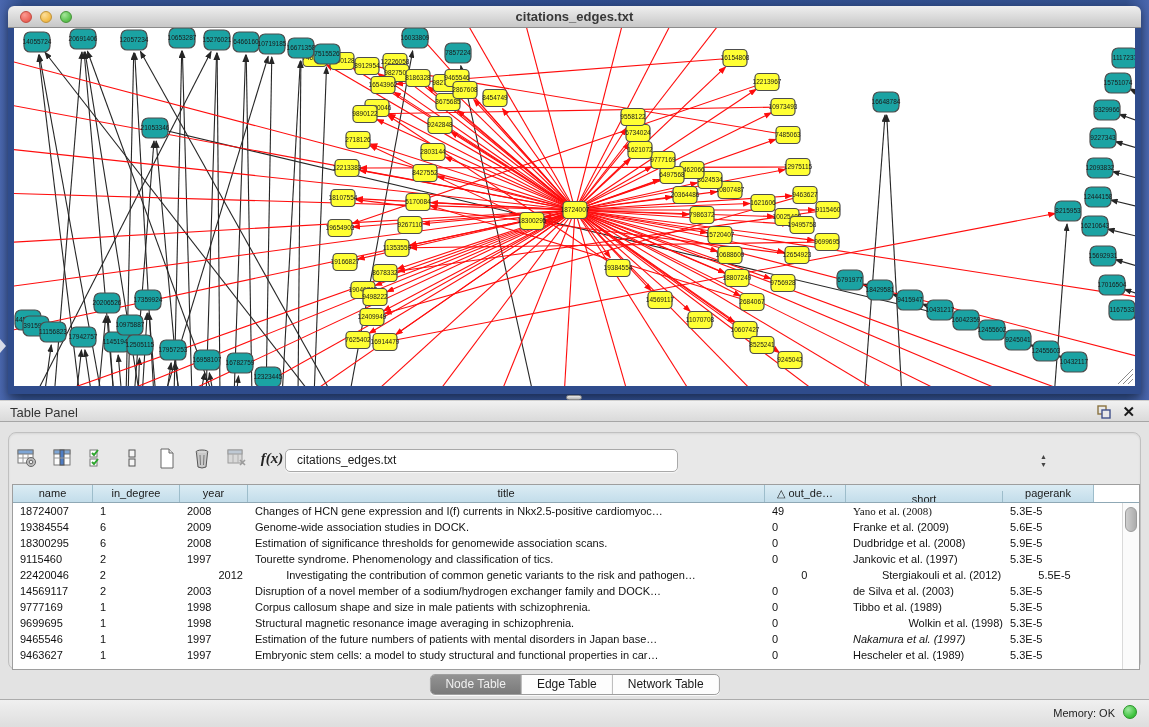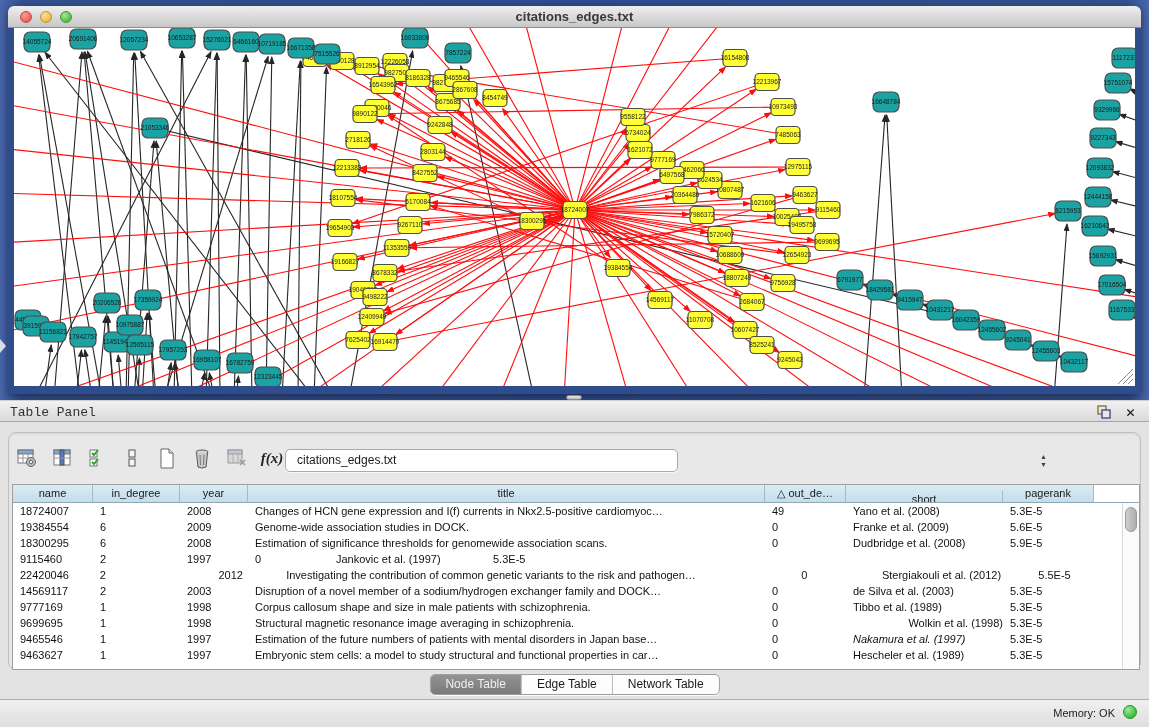--- a/index.html
+++ b/index.html
@@ -17,21 +17,21 @@
   .light.green { background:radial-gradient(circle at 35% 30%, #A5E69A,#61C554 60%,#4DA43C); border:1px solid #449338; }
   .win-title { position:absolute; left:0; right:0; top:3px; text-align:center; font-size:13px; font-weight:bold; color:#383838; }
   .graph-canvas { position:absolute; left:6px; top:22px; width:1121px; height:358px; background:#fff; }
   .splitter-handle { position:absolute; left:566px; top:395px; width:16px; height:5px; border-radius:3px;
     background:linear-gradient(#E8E8E8,#B8B8B8); border:1px solid #8A8A8A; }
   .collapse-arrow { position:absolute; left:0px; top:339px; width:0; height:0;
     border-top:7px solid transparent; border-bottom:7px solid transparent; border-left:6px solid #D8DCE8; }
 
   .table-panel { position:absolute; left:0; top:400px; width:1149px; height:327px; background:#E3E3E3; }
   .tp-header { position:absolute; left:0; top:0; width:100%; height:22px;
-    background:linear-gradient(#F1F1F1,#DADADA); border-bottom:1px solid #A6A6A6; border-top:1px solid #CFCFCF;font-family:Liberation Mono, monospace; }
+    background:linear-gradient(#F1F1F1,#DADADA); border-bottom:1px solid #A6A6A6; border-top:1px solid #CFCFCF; }
   .tp-title { position:absolute; left:10px; top:4px; font-size:13px; color:#333; }
   .tp-float { position:absolute; right:38px; top:4px; width:14px; height:14px; cursor:pointer; }
   .tp-close { position:absolute; right:14px; top:2px; font-size:15px; font-weight:bold; color:#1A1A1A; cursor:pointer; }
   .tp-inner { position:absolute; left:8px; top:32px; width:1133px; height:238px;
     border:1px solid #C0C0C0; border-radius:8px; background:#E8E8E8; box-shadow:inset 0 1px 2px rgba(0,0,0,.08); }
 
   .toolbar { position:absolute; left:16px; top:44px; height:28px; display:flex; align-items:center; gap:13px; }
   .tbtn { width:22px; height:22px; display:flex; align-items:center; justify-content:center; cursor:pointer; }
   .fx { font-family:"Liberation Serif", serif; font-style:italic; font-weight:bold; font-size:15px; color:#222; }
   .combo { position:absolute; left:285px; top:49px; width:393px; height:23px; background:#fff;
@@ -804,21 +804,21 @@
         <div class="th" style="width: 91px;">pagerank</div>
         <div class="th th-filler"></div>
       </div>
     <div class="tbody">
         <div class="tr">
           <div class="td" style="width: 80px;">18724007</div>
           <div class="td" style="width: 87px;">1</div>
           <div class="td" style="width: 68px;">2008</div>
           <div class="td" style="width: 517px;">Changes of HCN gene expression and I(f) currents in Nkx2.5-positive cardiomyoc…</div>
           <div class="td" style="width: 81px;">49</div>
-          <div class="td" style="width: 157px;">Yano et al. (2008)</div>
+          <div class="td" style="width: 157px; font-family: Liberation Serif, serif;">Yano et al. (2008)</div>
           <div class="td" style="width: 91px;">5.3E-5</div>
         </div>
         <div class="tr">
           <div class="td" style="width: 80px;">19384554</div>
           <div class="td" style="width: 87px;">6</div>
           <div class="td" style="width: 68px;">2009</div>
           <div class="td" style="width: 517px;">Genome-wide association studies in DOCK.</div>
           <div class="td" style="width: 81px;">0</div>
           <div class="td" style="width: 157px;">Franke et al. (2009)</div>
           <div class="td" style="width: 91px;">5.6E-5</div>
@@ -829,20 +829,21 @@
           <div class="td" style="width: 68px;">2008</div>
           <div class="td" style="width: 517px;">Estimation of significance thresholds for genomewide association scans.</div>
           <div class="td" style="width: 81px;">0</div>
           <div class="td" style="width: 157px;">Dudbridge et al. (2008)</div>
           <div class="td" style="width: 91px;">5.9E-5</div>
         </div>
         <div class="tr">
           <div class="td" style="width: 80px;">9115460</div>
           <div class="td" style="width: 87px;">2</div>
           <div class="td" style="width: 68px;">1997</div>
+          <div class="td" style="width: 517px;">Tourette syndrome. Phenomenology and classification of tics.</div>
           <div class="td" style="width: 81px;">0</div>
           <div class="td" style="width: 157px;">Jankovic et al. (1997)</div>
           <div class="td" style="width: 91px;">5.3E-5</div>
         </div>
         <div class="tr">
           <div class="td" style="width: 80px;">22420046</div>
           <div class="td" style="width: 87px;">2</div>
           <div class="td" style="width: 68px; margin-left: 32px;">2012</div>
           <div class="td" style="width: 517px;">Investigating the contribution of common genetic variants to the risk and pathogen…</div>
           <div class="td" style="width: 81px;">0</div>

